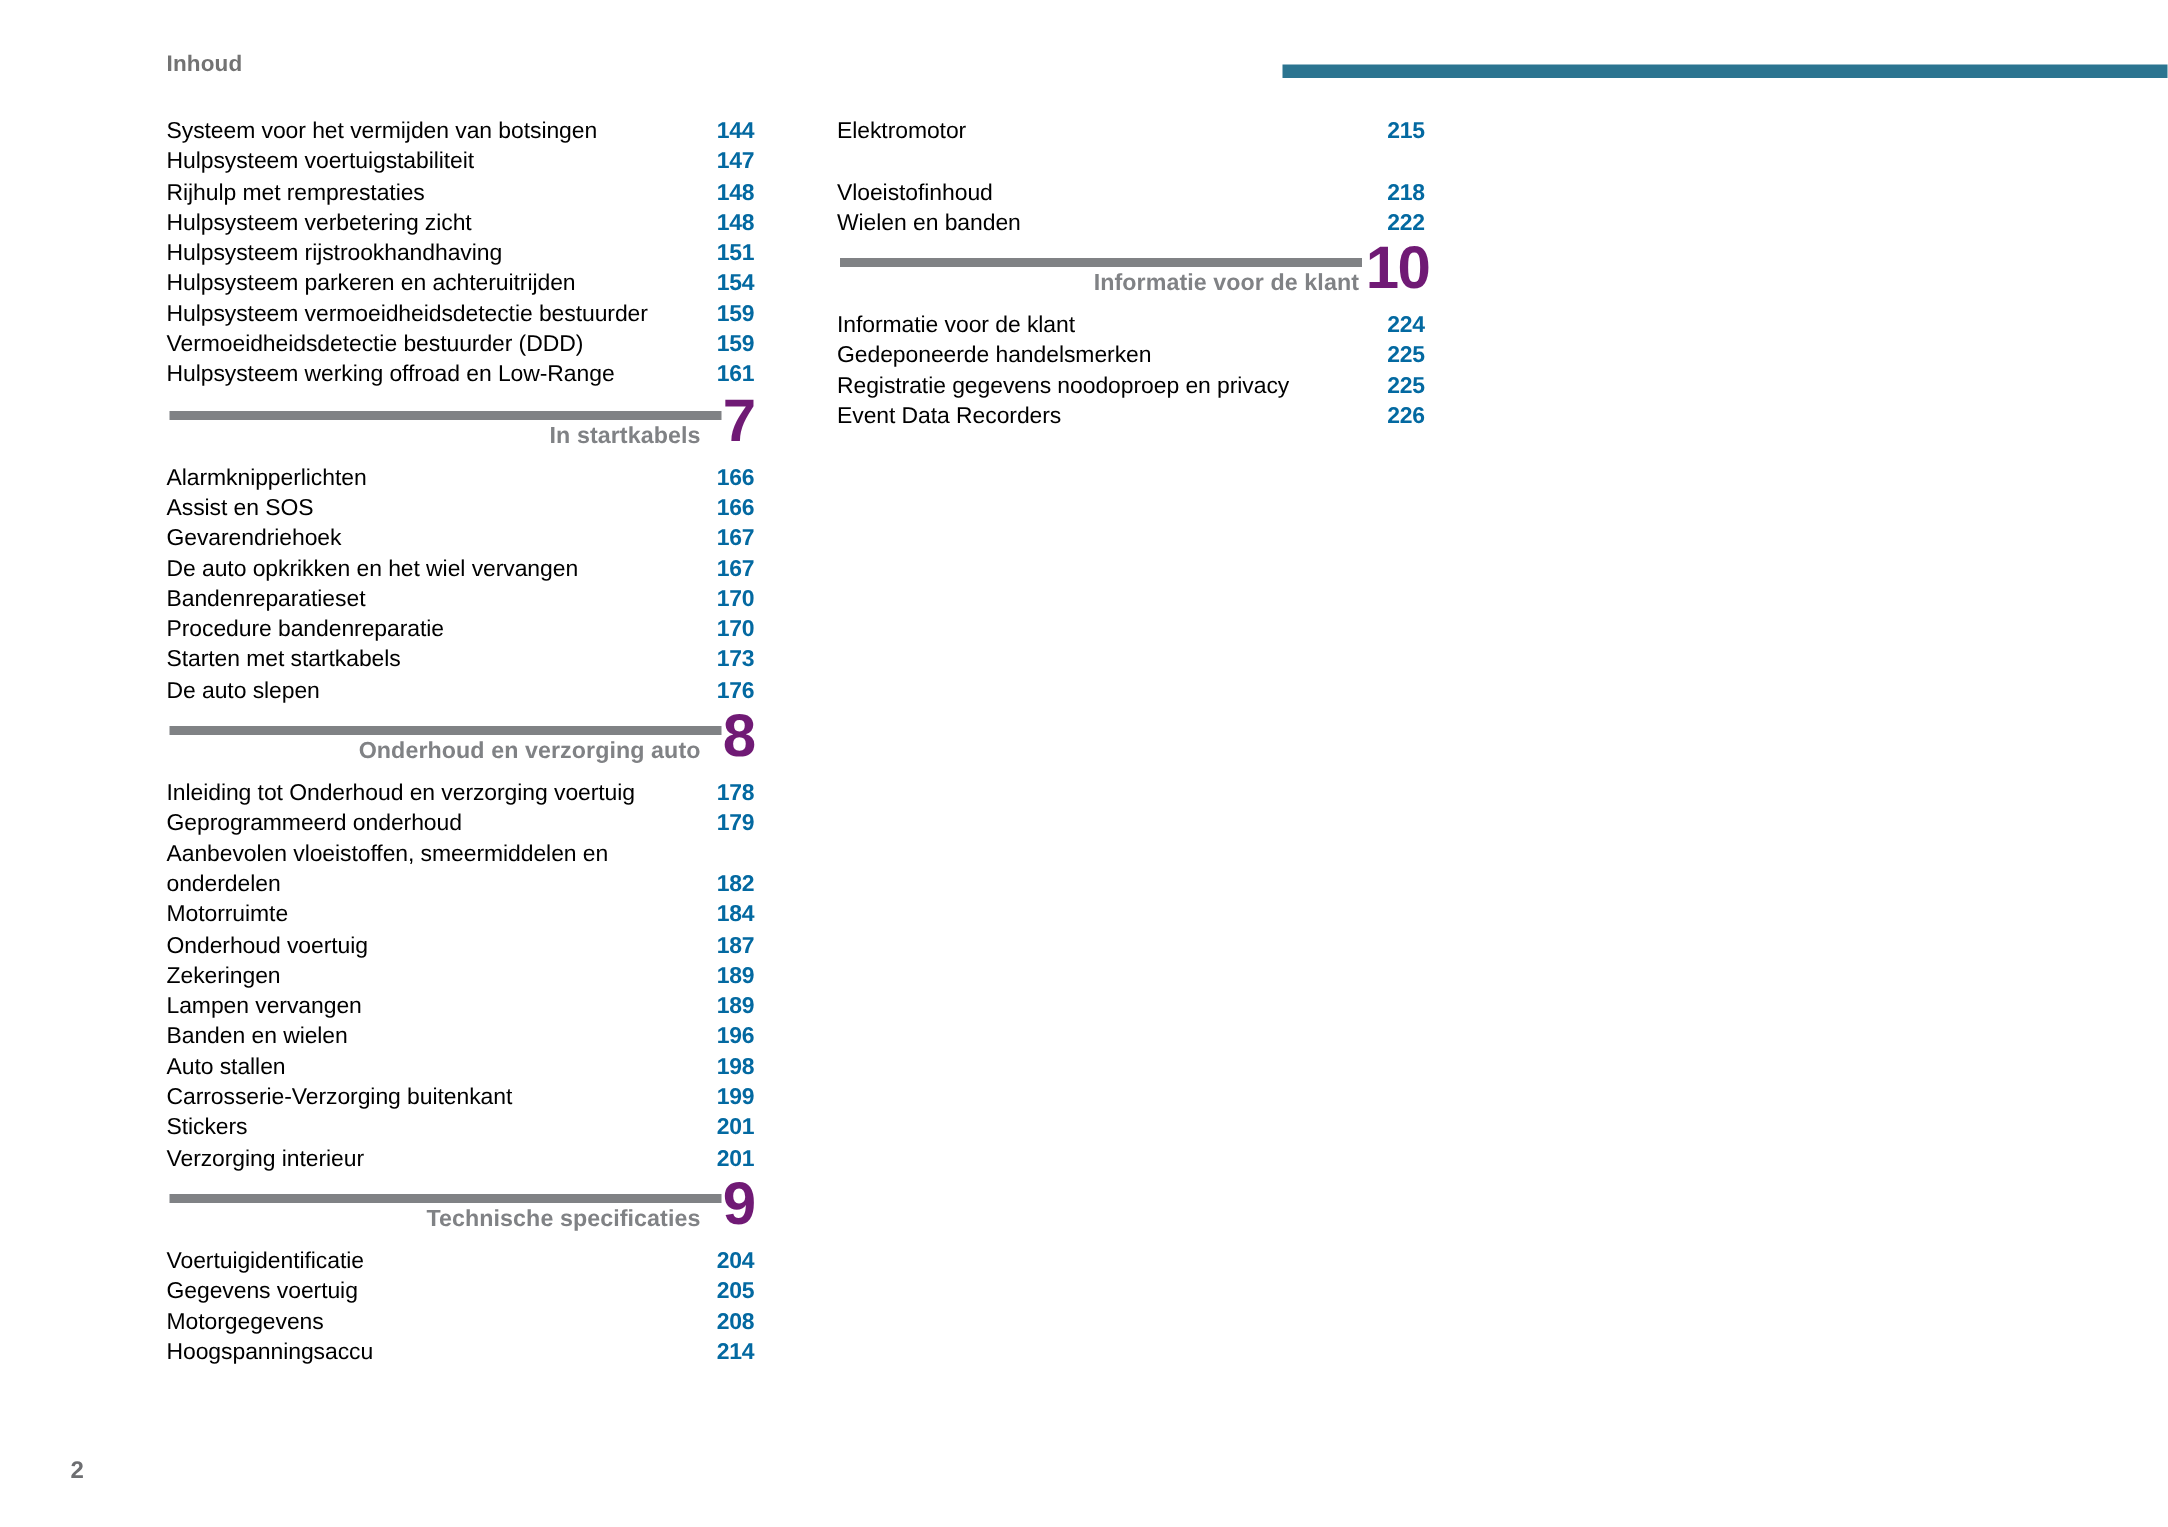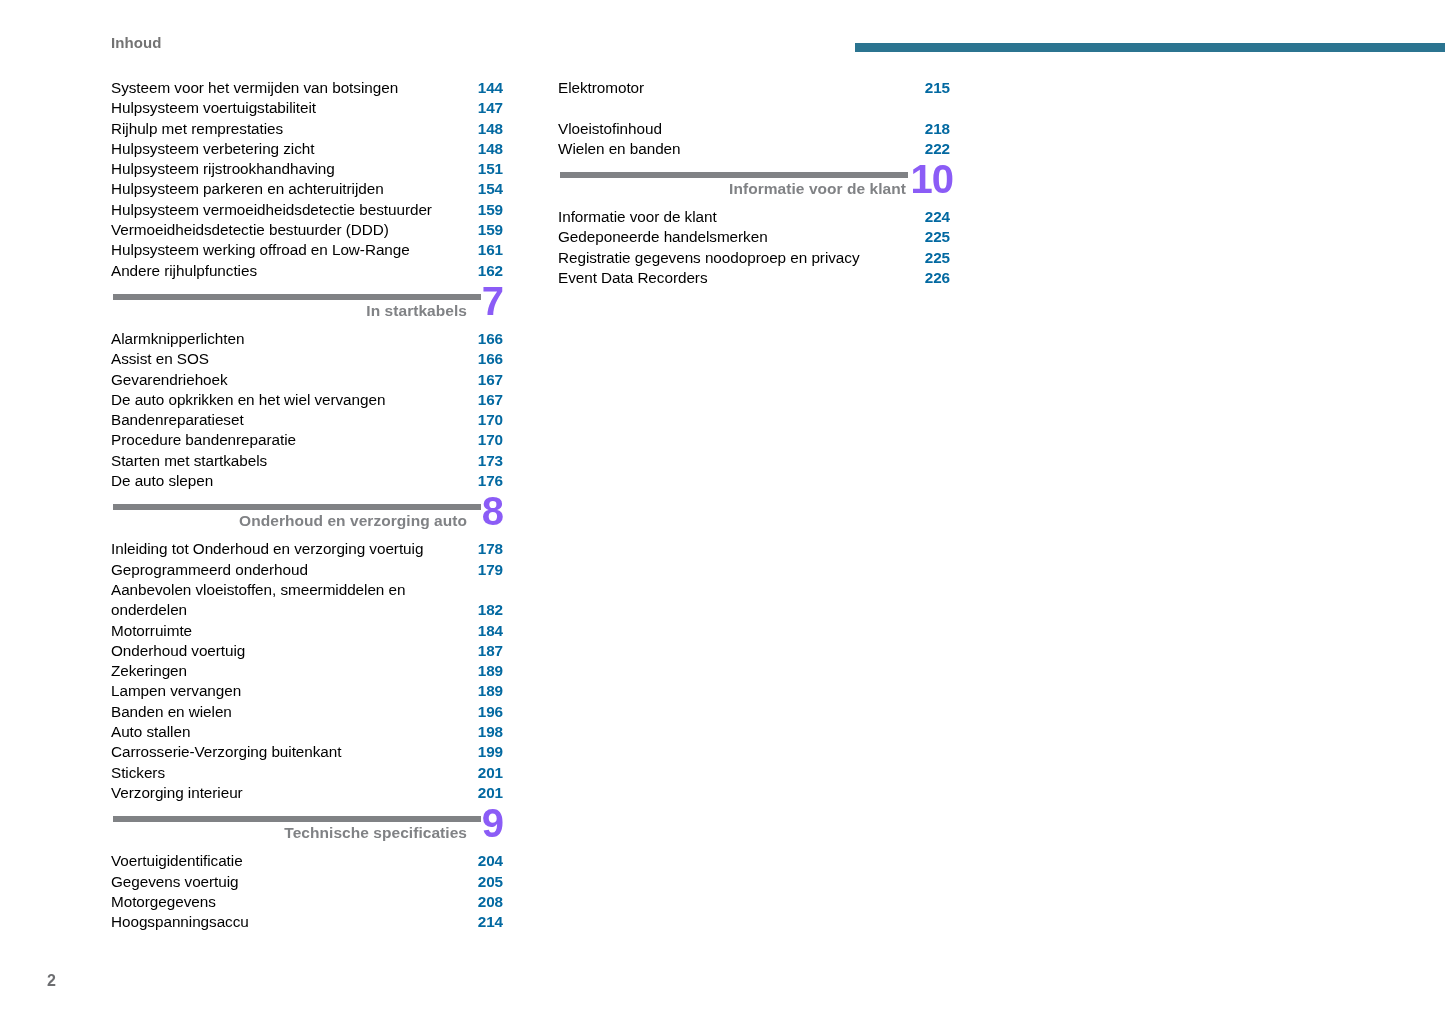--- a/index.html
+++ b/index.html
@@ -105,21 +105,21 @@
     line-height: 20px;
     letter-spacing: .05px;
     white-space: nowrap;
     text-align: right;
   }
   .chapter-num {
     position: absolute;
     top: -2px;
     font-size: 40px;
     font-weight: bold;
-    color: #8b5cf6;
+    color: #701a75;
     line-height: 44px;
     letter-spacing: -1px;
     white-space: nowrap;
   }
 
   
   .chapter.c-left .chapter-rule { width: 368px; }
   .chapter.c-left .chapter-title { right: 36px; }
   .chapter.c-left .chapter-num   { right: 0px; }
 
@@ -177,24 +177,20 @@
         <span class="entry-label">Hulpsysteem vermoeidheidsdetectie bestuurder</span>
         <span class="entry-page">159</span>
       </div>
       <div class="entry">
         <span class="entry-label">Vermoeidheidsdetectie bestuurder (DDD)</span>
         <span class="entry-page">159</span>
       </div>
       <div class="entry">
         <span class="entry-label">Hulpsysteem werking offroad en Low-Range</span>
         <span class="entry-page">161</span>
-      </div>
-      <div class="entry">
-        <span class="entry-label">Andere rijhulpfuncties</span>
-        <span class="entry-page">162</span>
       </div>
     </div>
   <div class="toc-chapters">
       <div class="chapter c-left">
         <div class="chapter-rule"></div>
         <div class="chapter-title">In startkabels</div>
         <div class="chapter-num">7</div>
       </div>
       <div class="toc-list">
         <div class="entry">

